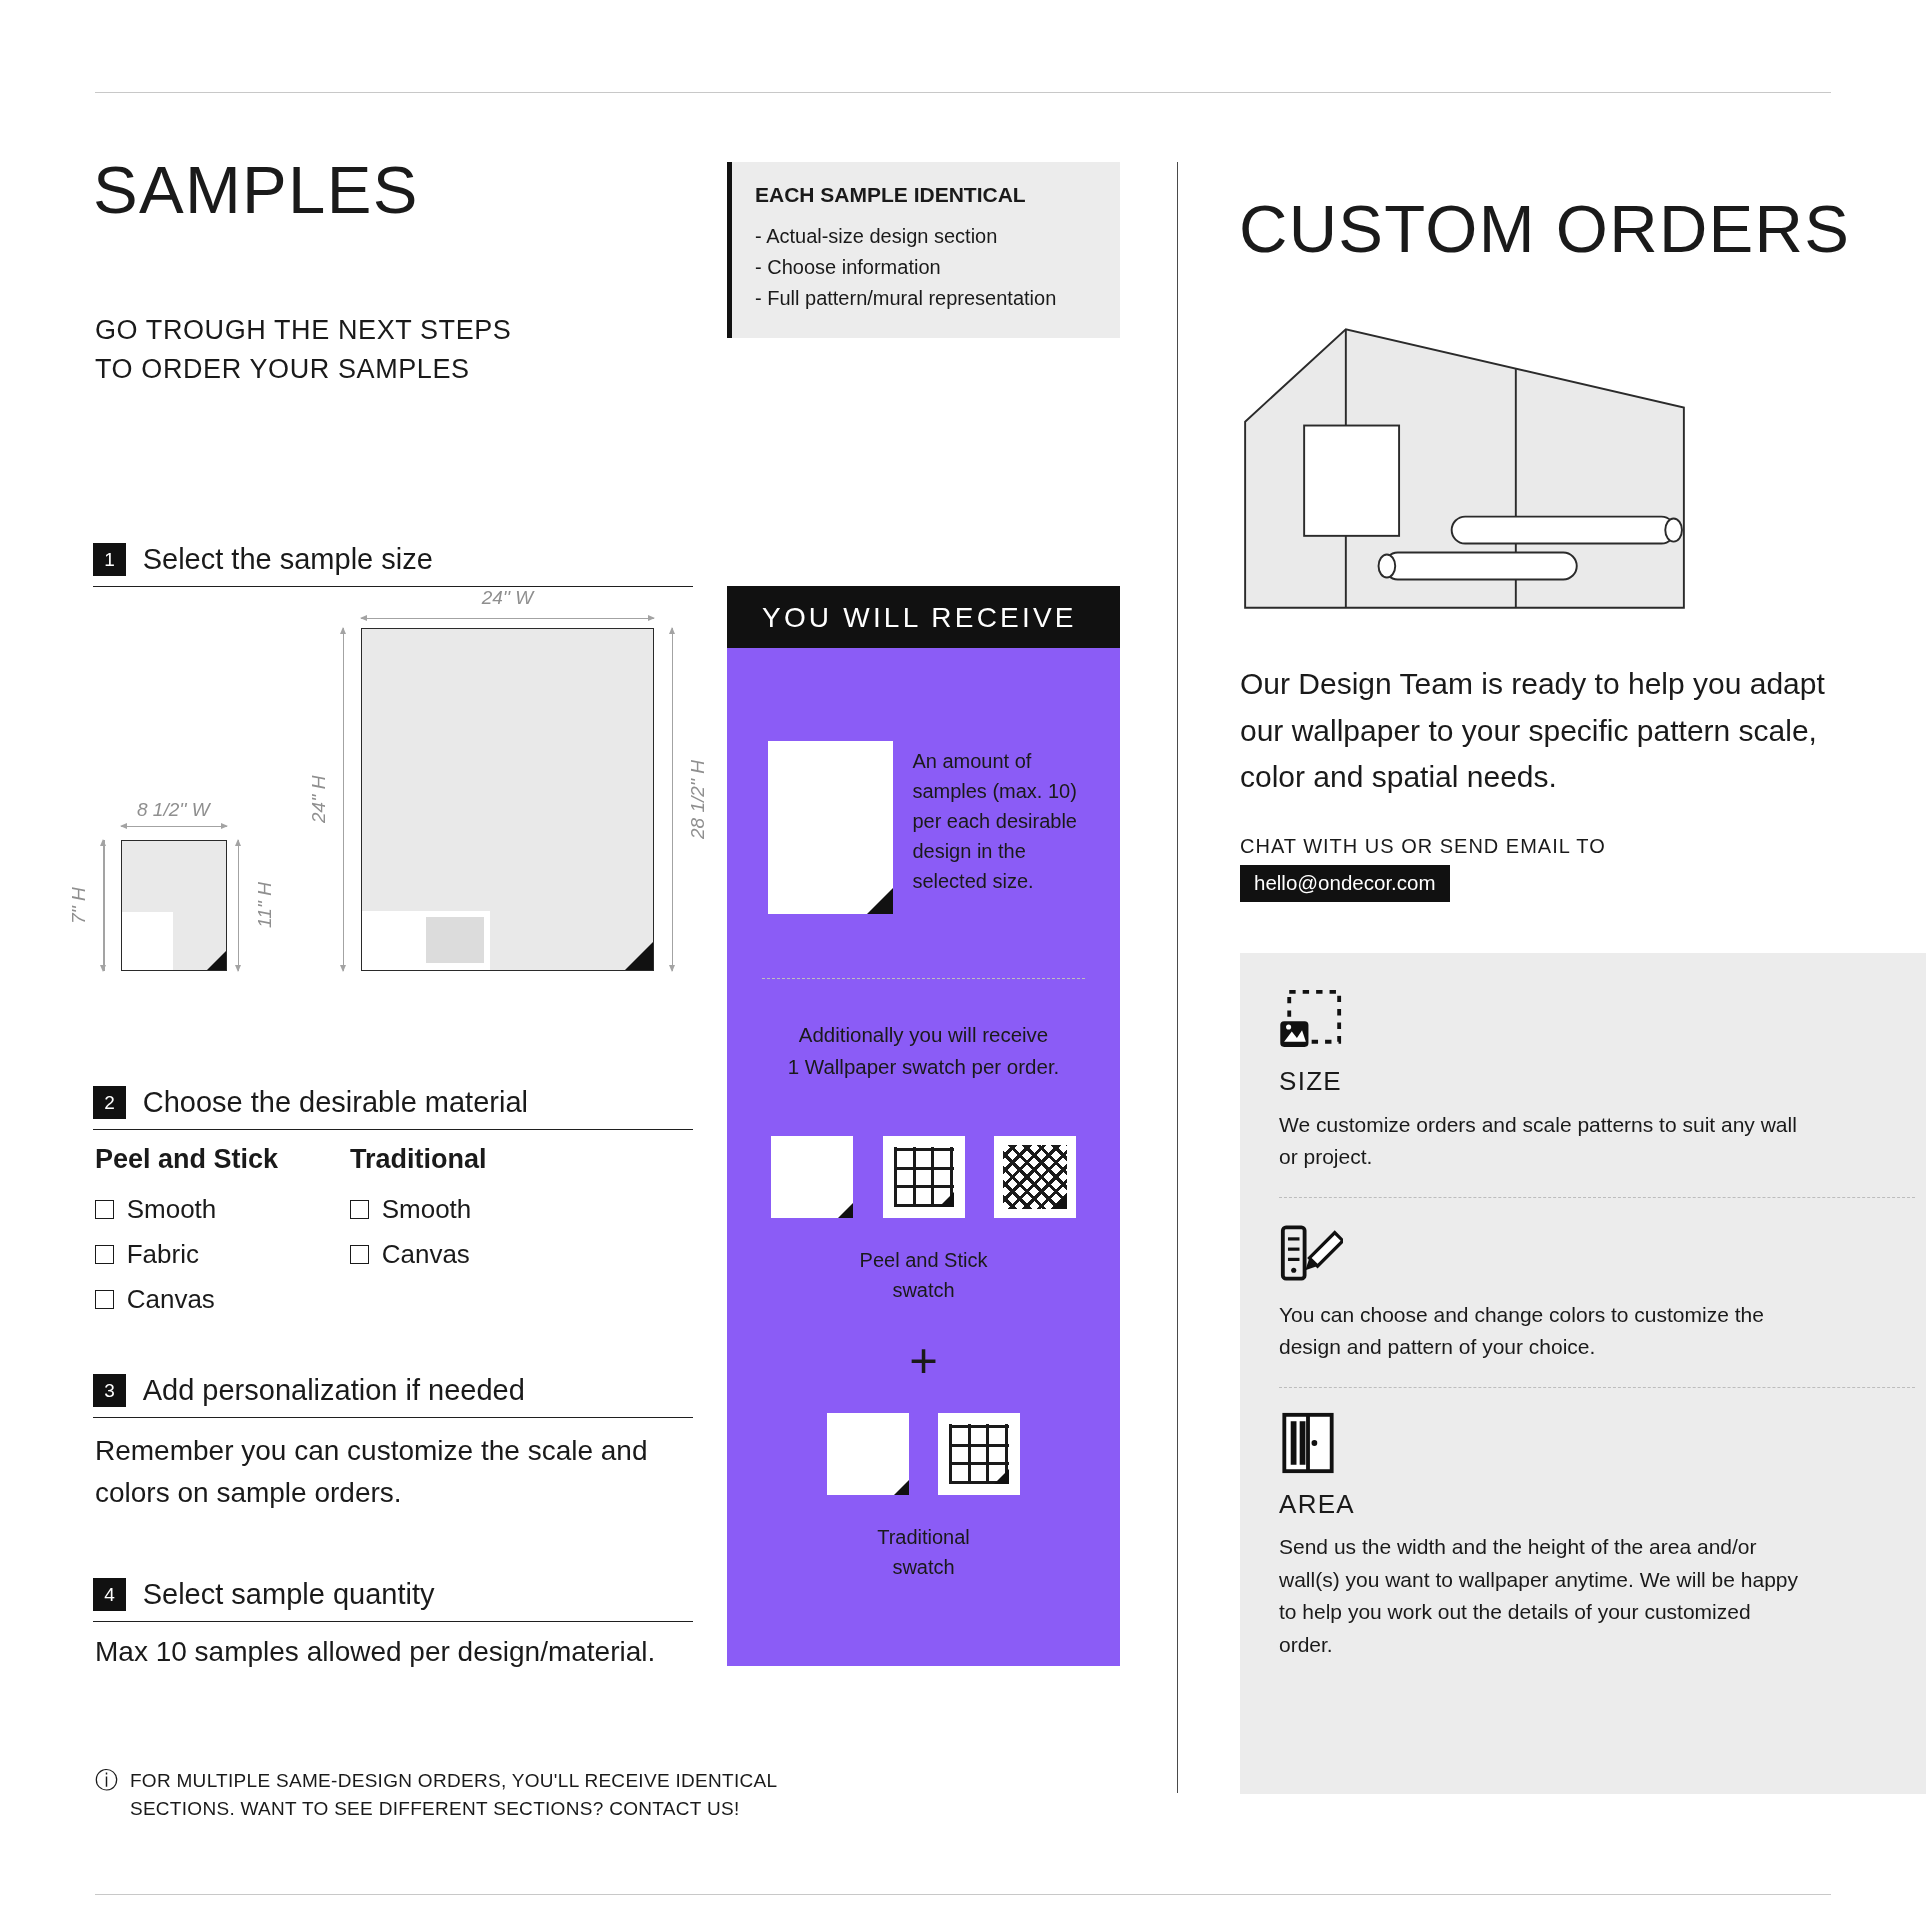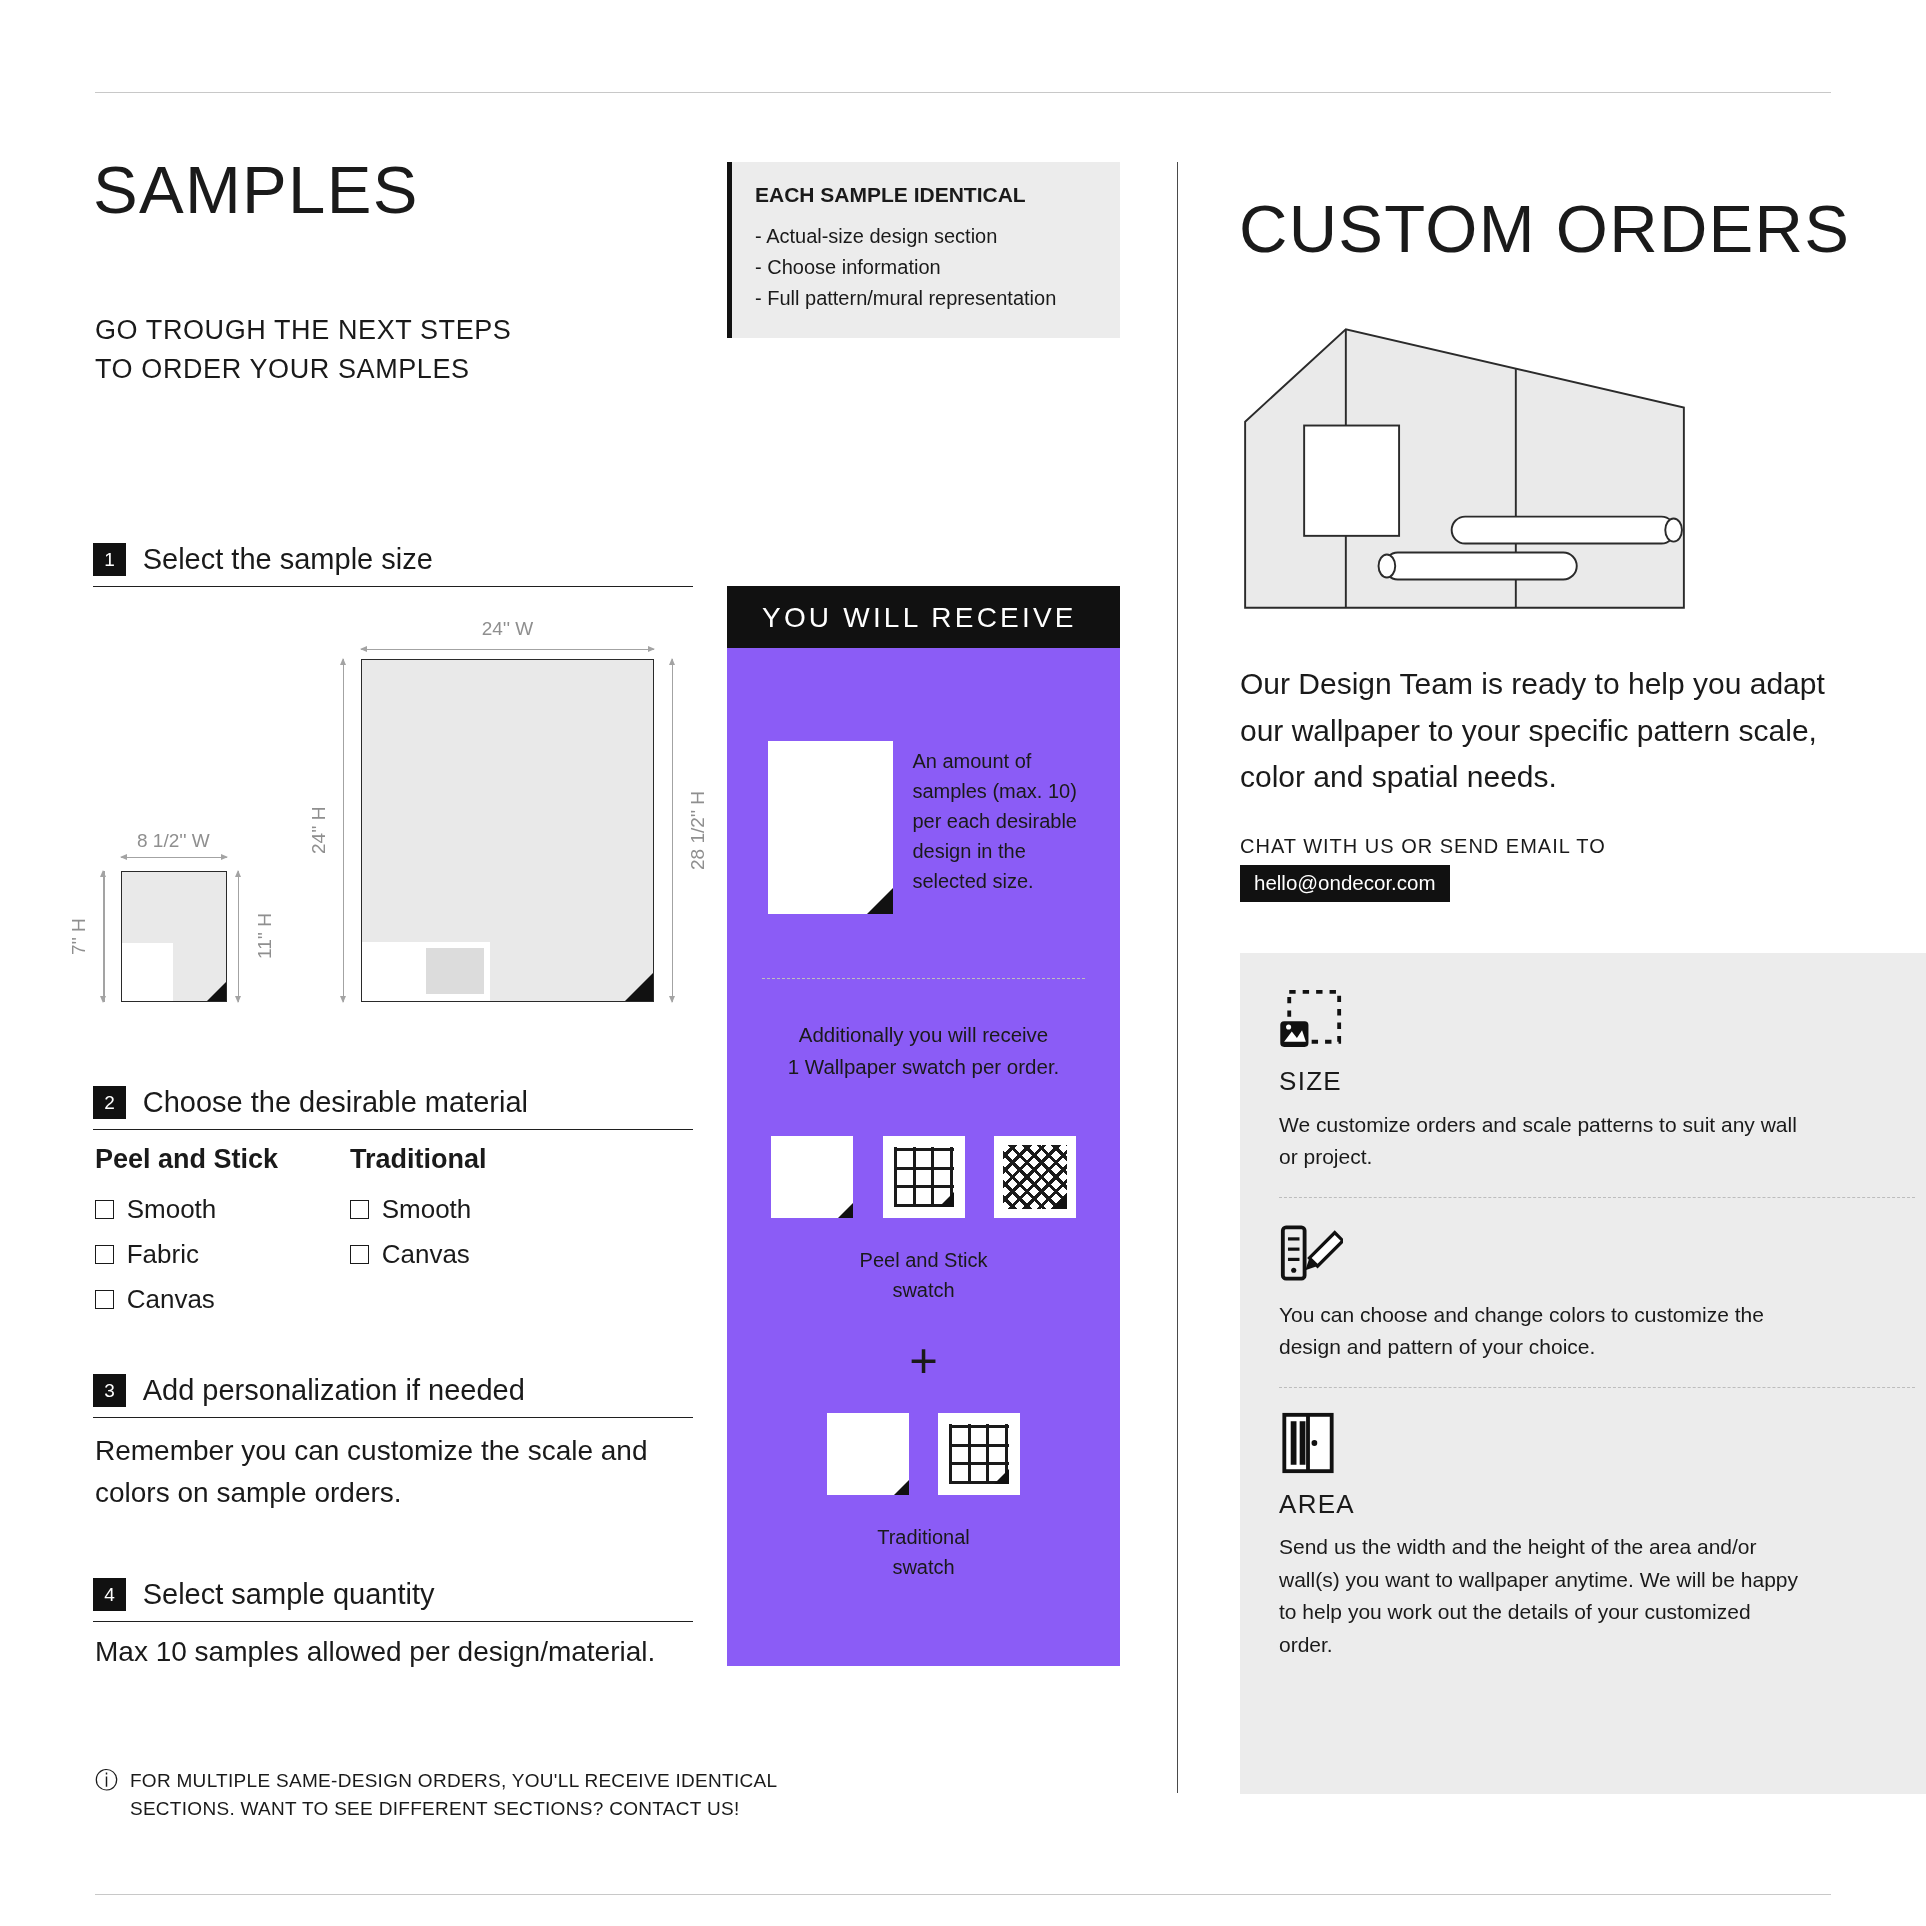--- a/index.html
+++ b/index.html
@@ -23,21 +23,21 @@
 
   .step-header{
     position:absolute;left:93px;width:600px;display:flex;align-items:center;gap:16.7px;
     border-bottom:1.9px solid #1f1f1f;padding-bottom:10.3px;box-sizing:border-box;
   }
   #step1{top:543px;} #step2{top:1086px;} #step3{top:1374px;} #step4{top:1578px;}
   .step-num{width:33px;height:33px;background:#111;color:#fff;font-size:19px;display:flex;align-items:center;justify-content:center;flex:none;}
   .step-label{font-size:29px;}
 
   
-  #size-diagram{position:absolute;left:93px;top:614px;width:600px;height:424px;}
+  #size-diagram{position:absolute;left:93px;top:583px;width:600px;height:424px;font-style:italic;}
   .sample-rect{position:absolute;background:#e9e9e9;border:1.9px solid #2a2a2a;box-sizing:border-box;}
   #large-rect{left:268px;top:45px;width:293px;height:343px;}
   #small-rect{left:28px;top:257px;width:106px;height:131px;}
   .fold{position:absolute;right:0;bottom:0;width:0;height:0;}
   .fold-lg{border-left:28px solid transparent;border-bottom:28px solid #111;}
   .fold-sm{border-left:19px solid transparent;border-bottom:19px solid #111;}
   .overlay-large{position:absolute;left:0;bottom:0;width:128px;height:59px;background:#fff;}
   .overlay-large::after{content:"";position:absolute;right:6.4px;top:6.4px;width:58px;height:46px;background:#dcdcdc;}
   .overlay-small{position:absolute;left:0;bottom:0;width:51px;height:58px;background:#fff;}
 

